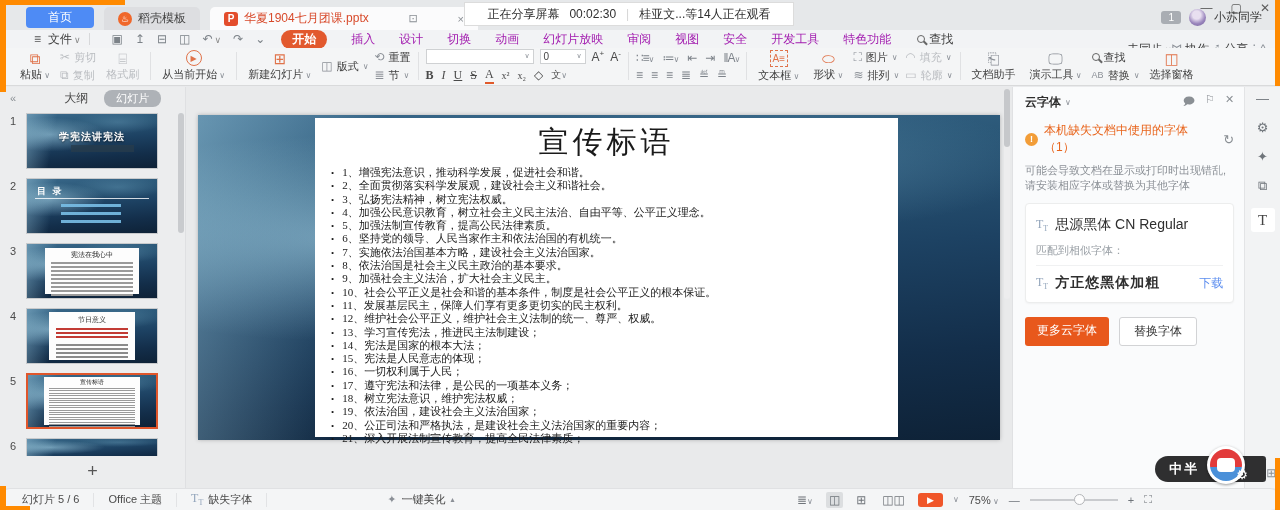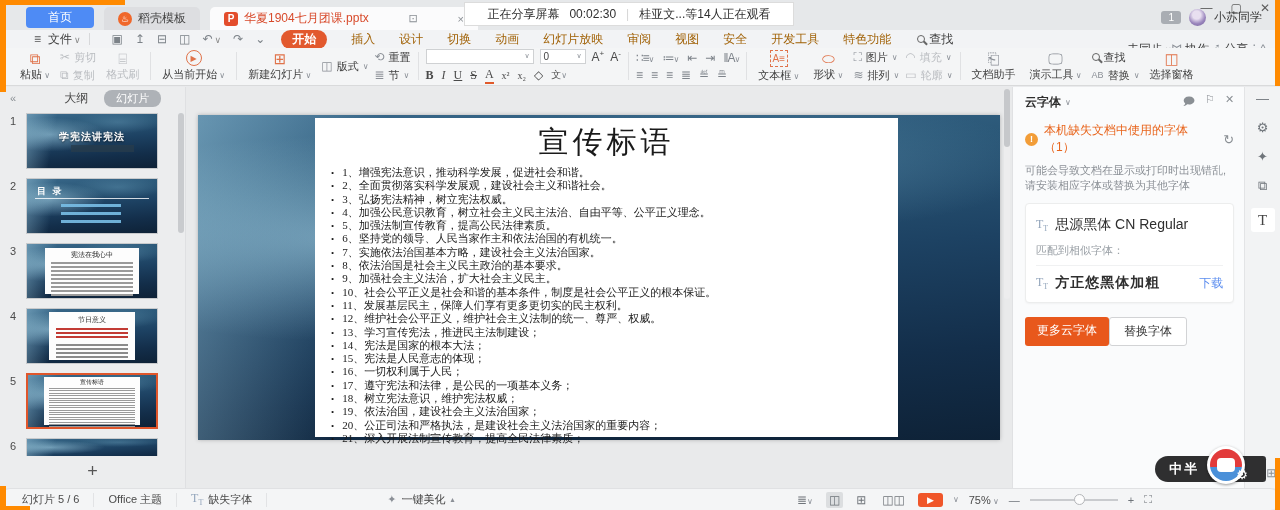--- a/index.html
+++ b/index.html
@@ -35,21 +35,21 @@
   .avatar { width:17px; height:17px; border-radius:50%; background:radial-gradient(circle at 45% 35%, #e8dff0 28%, #9b87bd 60%, #6f5a96); }
 
   
   .menubar { position:absolute; left:0; top:30px; width:1280px; height:18px; background:#f2f3f5; display:flex; align-items:center; font-size:12px; color:#3e3e3e; }
   .menubar .ham { margin-left:34px; color:#555; }
   .menubar .file { margin-left:7px; }
   .menubar .caret { color:#888; font-size:9px; margin-left:2px; }
   .qbar { display:flex; gap:12px; margin-left:14px; color:#7c8288; font-size:12px; align-items:center; }
   .vsep { width:1px; height:12px; background:#d7d8da; margin:0 8px; }
   .mtabs { display:flex; gap:24px; margin-left:16px; align-items:center; }
-  .mtab { color:#a16207; }
+  .mtab { color:#a21caf; }
   .mtab.active { background:#e2592e; color:#fff; border-radius:10px; padding:1px 11px; font-weight:bold; }
   .mfind { display:flex; align-items:center; gap:4px; margin-left:26px; color:#3e3e3e; }
   .mright { margin-left:auto; margin-right:14px; display:flex; align-items:center; gap:0; color:#3e3e3e;margin-top:20px; }
   .mag { width:8px; height:8px; border:1.4px solid #666; border-radius:50%; position:relative; display:inline-block; }
   .mag::after { content:""; position:absolute; width:5px; height:1.6px; background:#666; transform:rotate(45deg); right:-4px; bottom:-2px; }
 
   
   .ribbon { position:absolute; left:0; top:48px; width:1280px; height:38px; background:#f4f5f6; border-bottom:1px solid #d9dadb; display:flex; align-items:stretch; padding:2px 4px 3px 10px; }
   .rg { display:flex; align-items:center; gap:6px; padding:0 6px; }
   .rsep { width:1px; background:#e0e1e3; margin:2px 1px; }
@@ -139,21 +139,21 @@
   .refresh { margin-left:auto; color:#8a8f94; font-size:13px; }
   .desc { margin-top:7px; font-size:11px; color:#8b9096; line-height:15px; }
   .fontcard { margin-top:10px; background:#fff; border:1px solid #eceded; border-radius:4px; padding:12px 10px 10px; box-shadow:0 1px 2px rgba(0,0,0,.04); }
   .tr-ic { color:#93a5bb; font-size:12px; font-family:"Liberation Serif", serif; }
   .tr-ic sub { font-size:8px; }
   .fc-name { display:flex; align-items:center; gap:7px; font-size:14px; color:#2f2f2f; }
   .fc-match { margin-top:9px; font-size:11px; color:#9aa0a6; }
   .fc-row { margin-top:7px; border-top:1px solid #f0f1f2; padding-top:8px; display:flex; align-items:center; gap:7px; }
   .fc-sim { font-size:14px; font-weight:bold; color:#2f2f2f; letter-spacing:1px; }
   .dl { margin-left:auto; color:#5b8def; font-size:12px; }
-  .rp-btns { display:flex; margin-top:14px; }
+  .rp-btns { display:flex; gap:10px; margin-top:14px; }
   .btn-orange { background:#e8581c; color:#fff; border-radius:3px; font-size:12px; padding:5px 12px; }
   .btn-plain { background:#fff; border:1px solid #d2d3d5; border-radius:3px; color:#333; font-size:12px; padding:5px 14px; }
   .rp-strip { width:36px; background:#f2f3f4; border-left:1px solid #e3e4e6; display:flex; flex-direction:column; align-items:center; padding-top:4px; gap:14px; color:#6f747a; font-size:13px; position:relative; }
   .strip-t { background:#fff; border-radius:3px; width:24px; height:24px; display:flex; align-items:center; justify-content:center; color:#444; font-family:"Liberation Serif", serif; font-size:15px; }
   .strip-grid { position:absolute; bottom:8px; left:10px; color:#8a8f94; font-size:12px; letter-spacing:1px; }
 
   
   .statusbar { position:absolute; left:0; bottom:0; width:1280px; height:22px; background:#f4f5f6; border-top:1px solid #e0e1e3; display:flex; align-items:center; font-size:11px; color:#4a4a4a;border-radius:10px; }
   .statusbar .seg { padding:0 14px; border-right:1px solid #e2e3e5; height:14px; display:flex; align-items:center; gap:5px; }
   .beautify { margin-left:120px; display:flex; align-items:center; gap:5px; color:#3f3f3f; }

